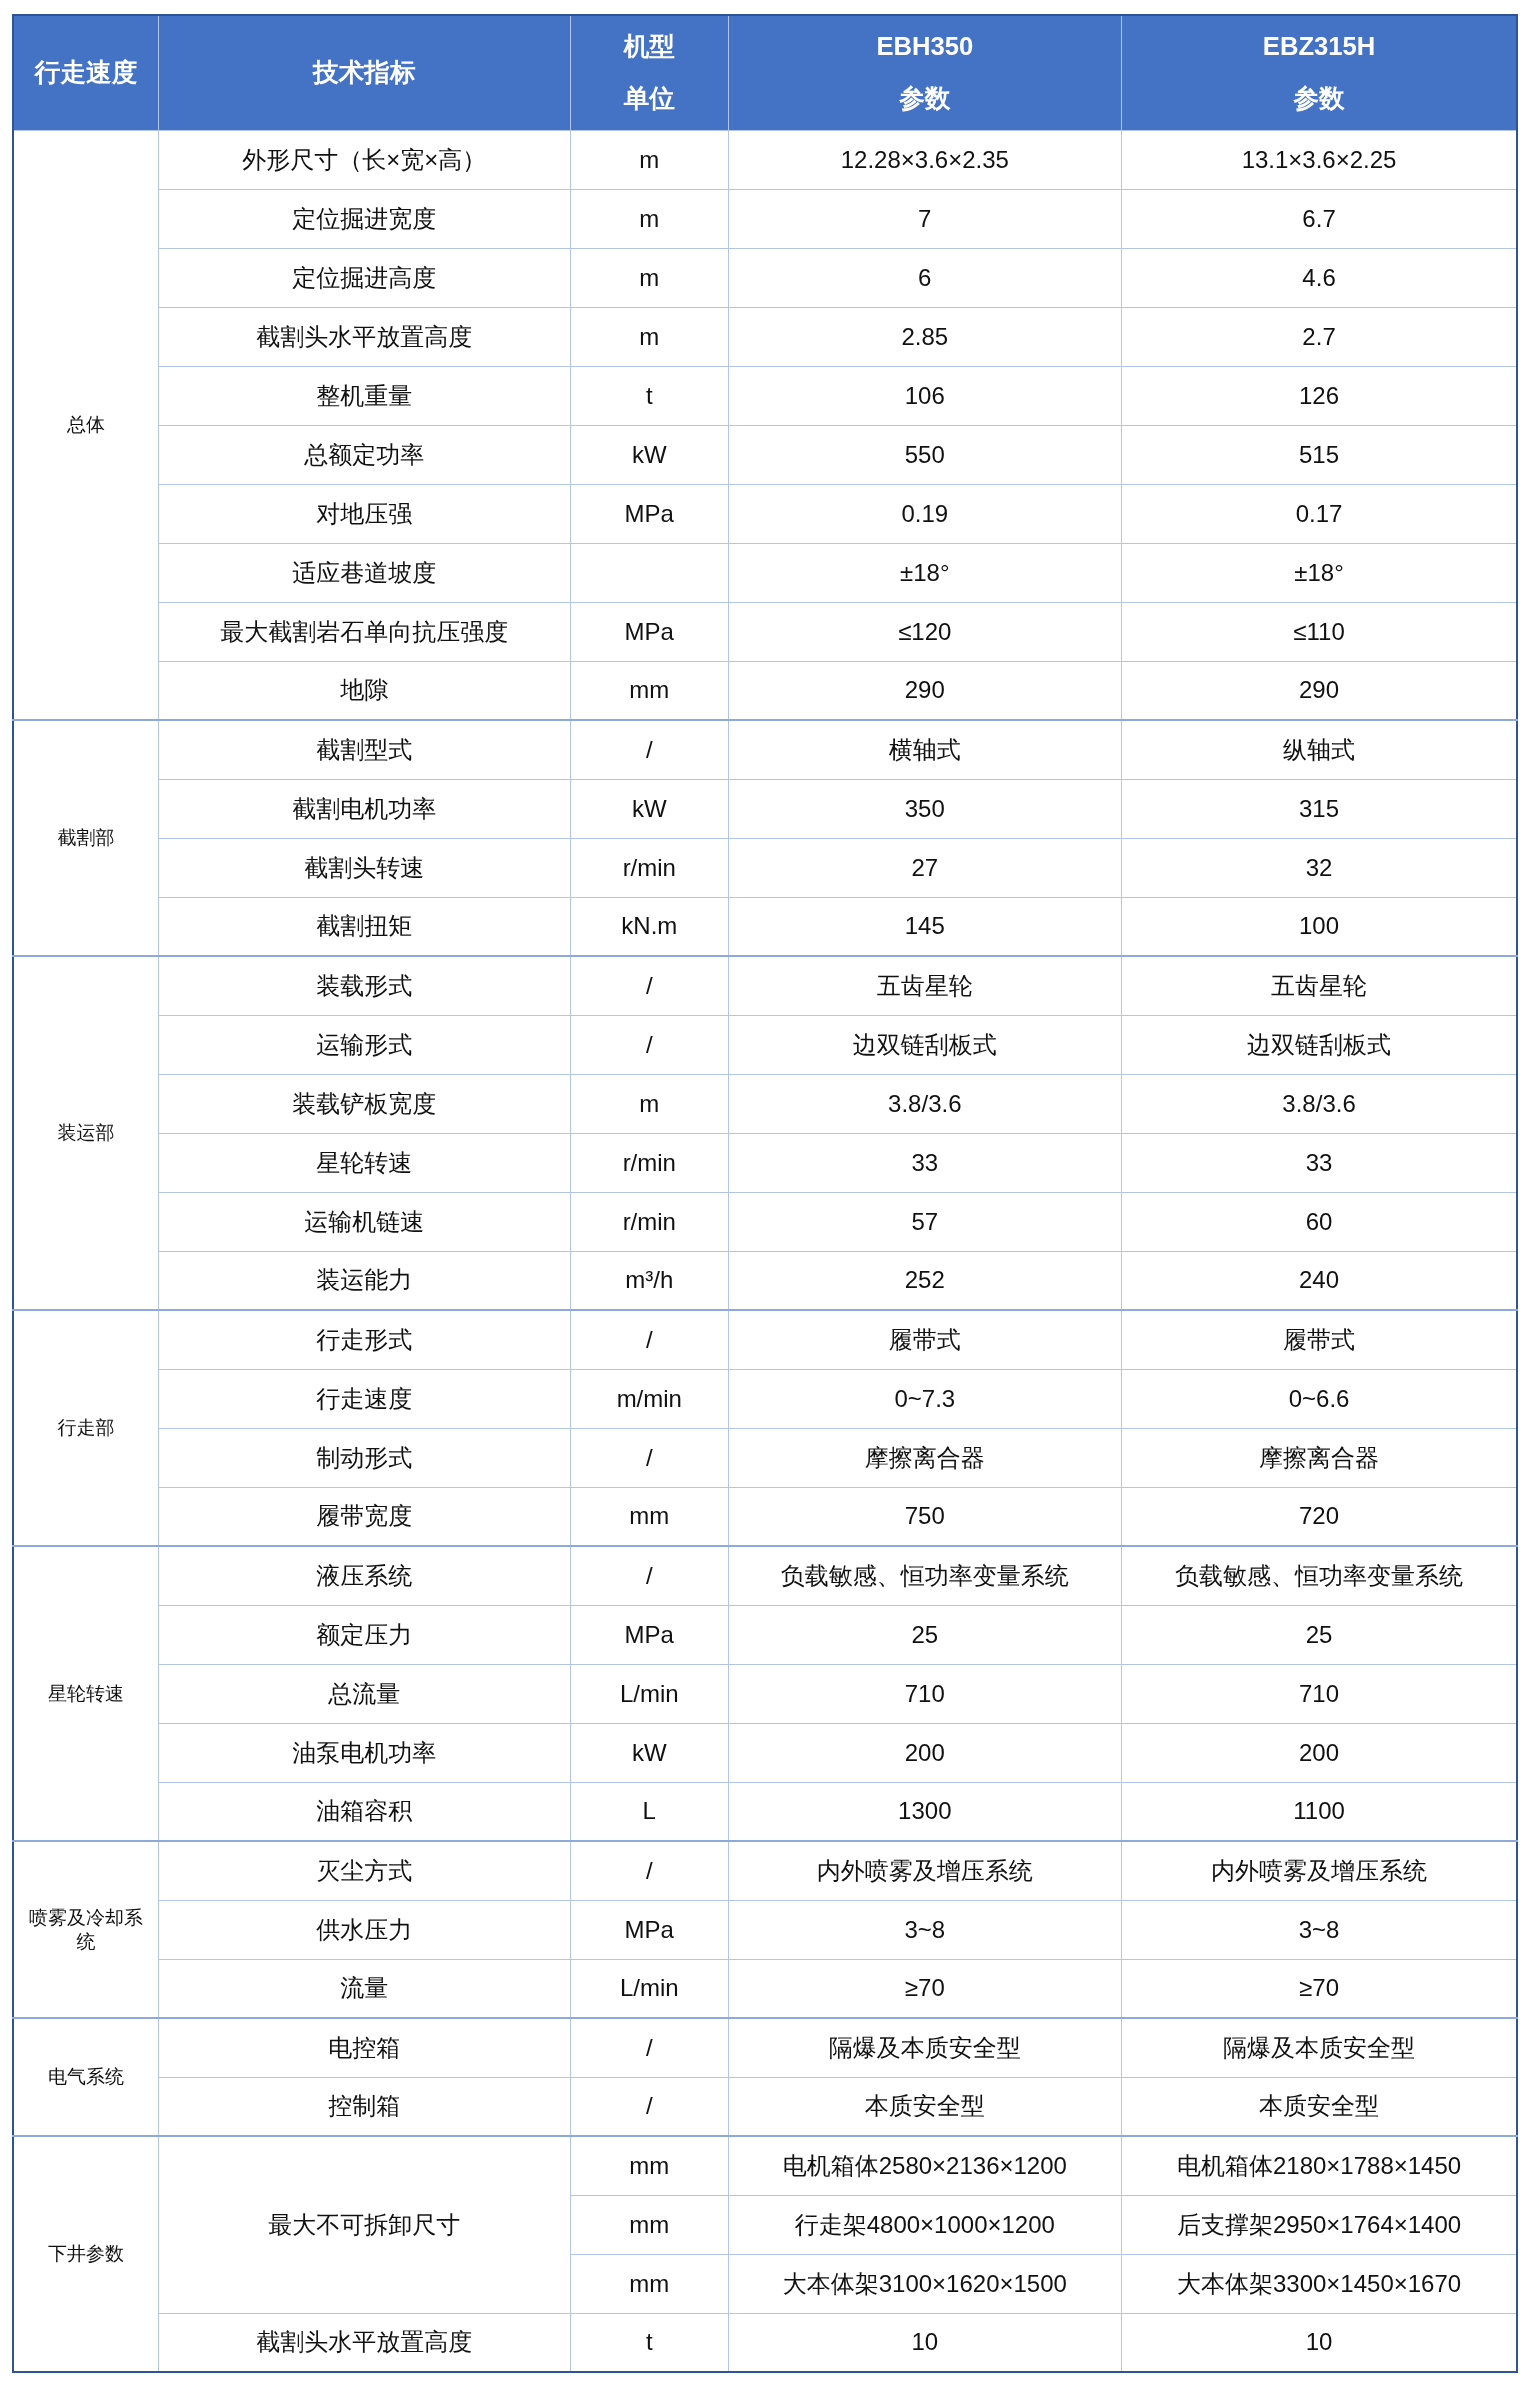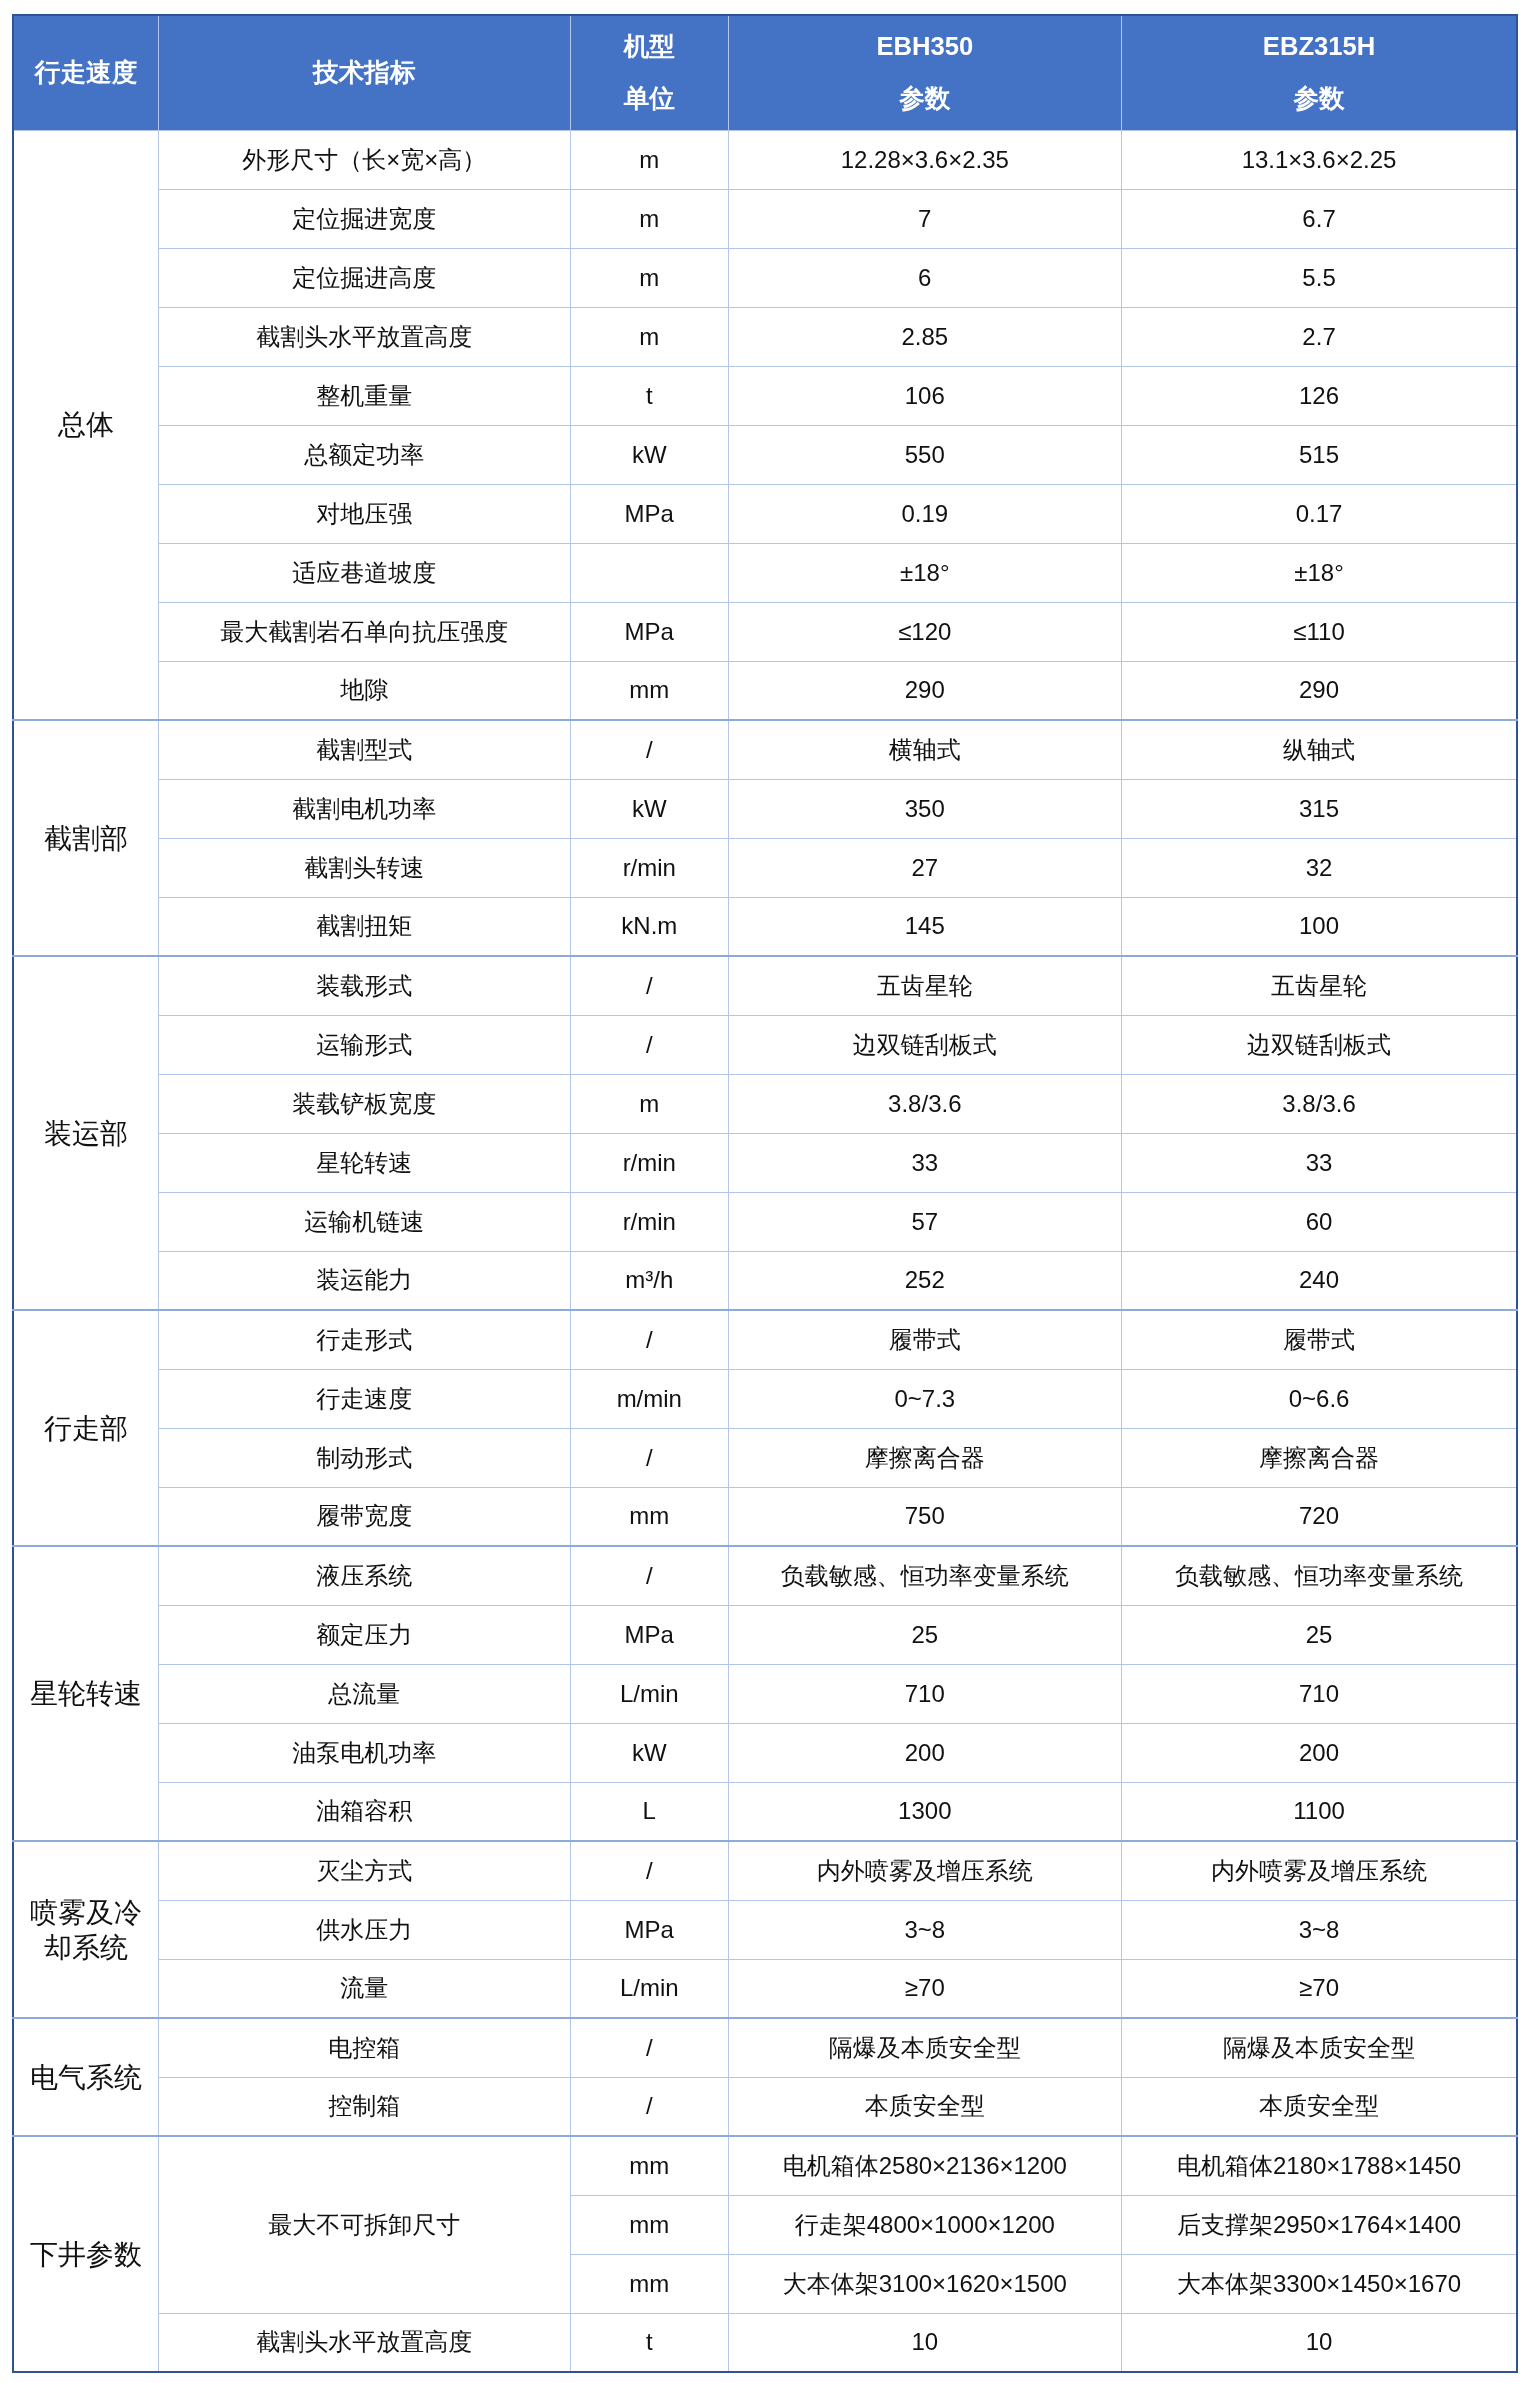--- a/index.html
+++ b/index.html
@@ -49,21 +49,21 @@
   }
   tbody td{
     font-size:24px;
     color:var(--body-text,#111111);
     height:59px;
     padding:1.9px 5.7px;
     line-height:1.25;
     background:#FFFFFF;
   }
   tbody td.col-section{
-    font-size:28px;
+    font-size:19px;
   }
   tr.section-start > td{
     border-top:2.8px solid var(--section-divider,#8EAADB);
   }
 </style>
 </head>
 <body>
 
 <div class="wrap">
   <table class="spec">
@@ -113,21 +113,21 @@
         <tr>
           <td class="col-indicator">定位掘进宽度</td>
           <td>m</td>
           <td>7</td>
           <td>6.7</td>
         </tr>
         <tr>
           <td class="col-indicator">定位掘进高度</td>
           <td>m</td>
           <td>6</td>
-          <td>5.5</td>
+          <td>4.6</td>
         </tr>
         <tr>
           <td class="col-indicator">截割头水平放置高度</td>
           <td>m</td>
           <td>2.85</td>
           <td>2.7</td>
         </tr>
         <tr>
           <td class="col-indicator">整机重量</td>
           <td>t</td>

